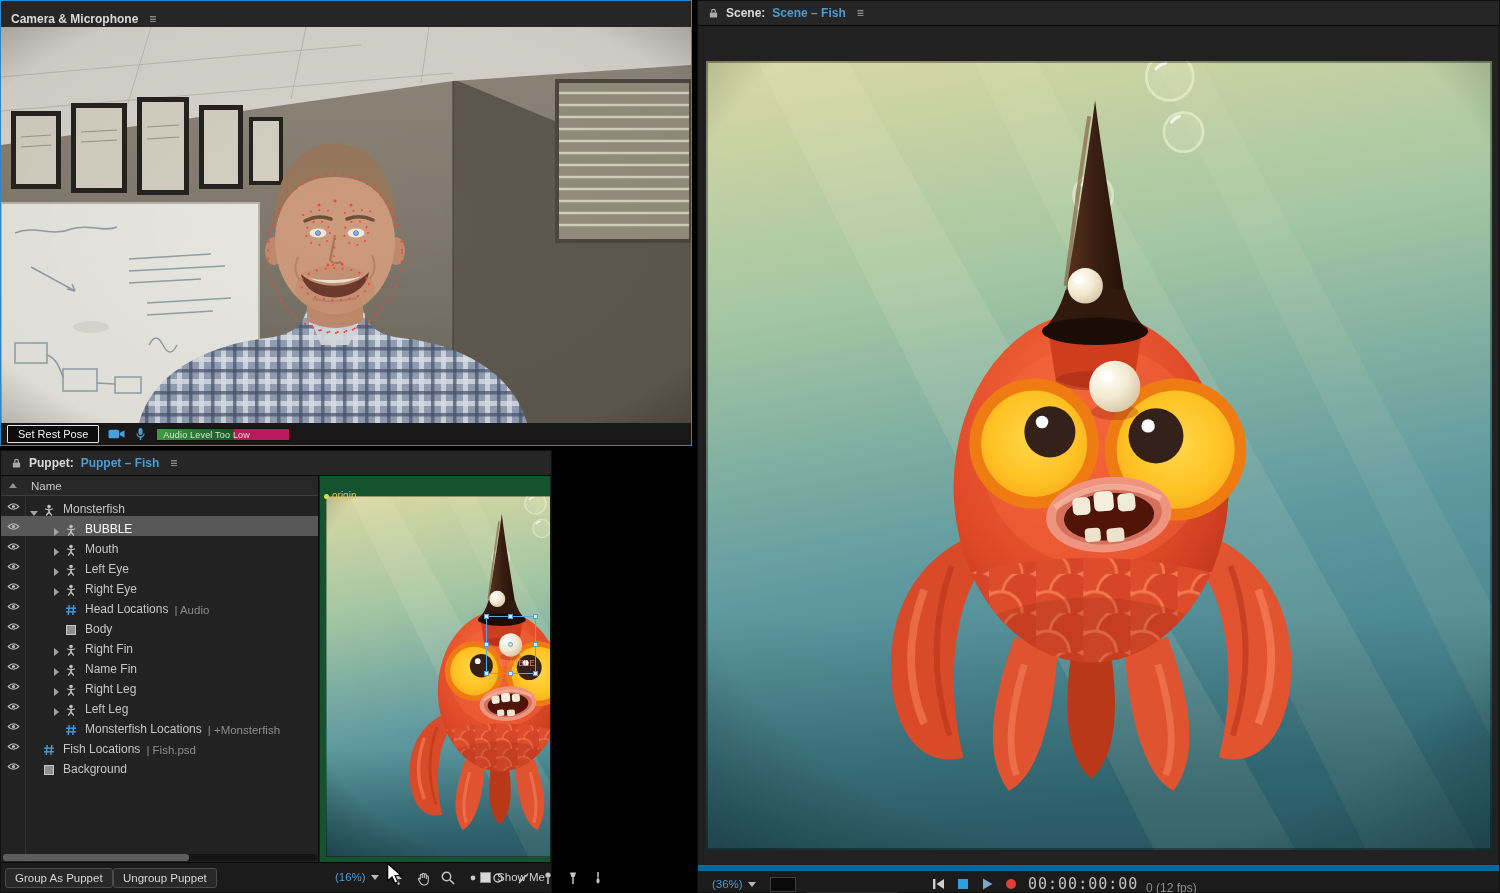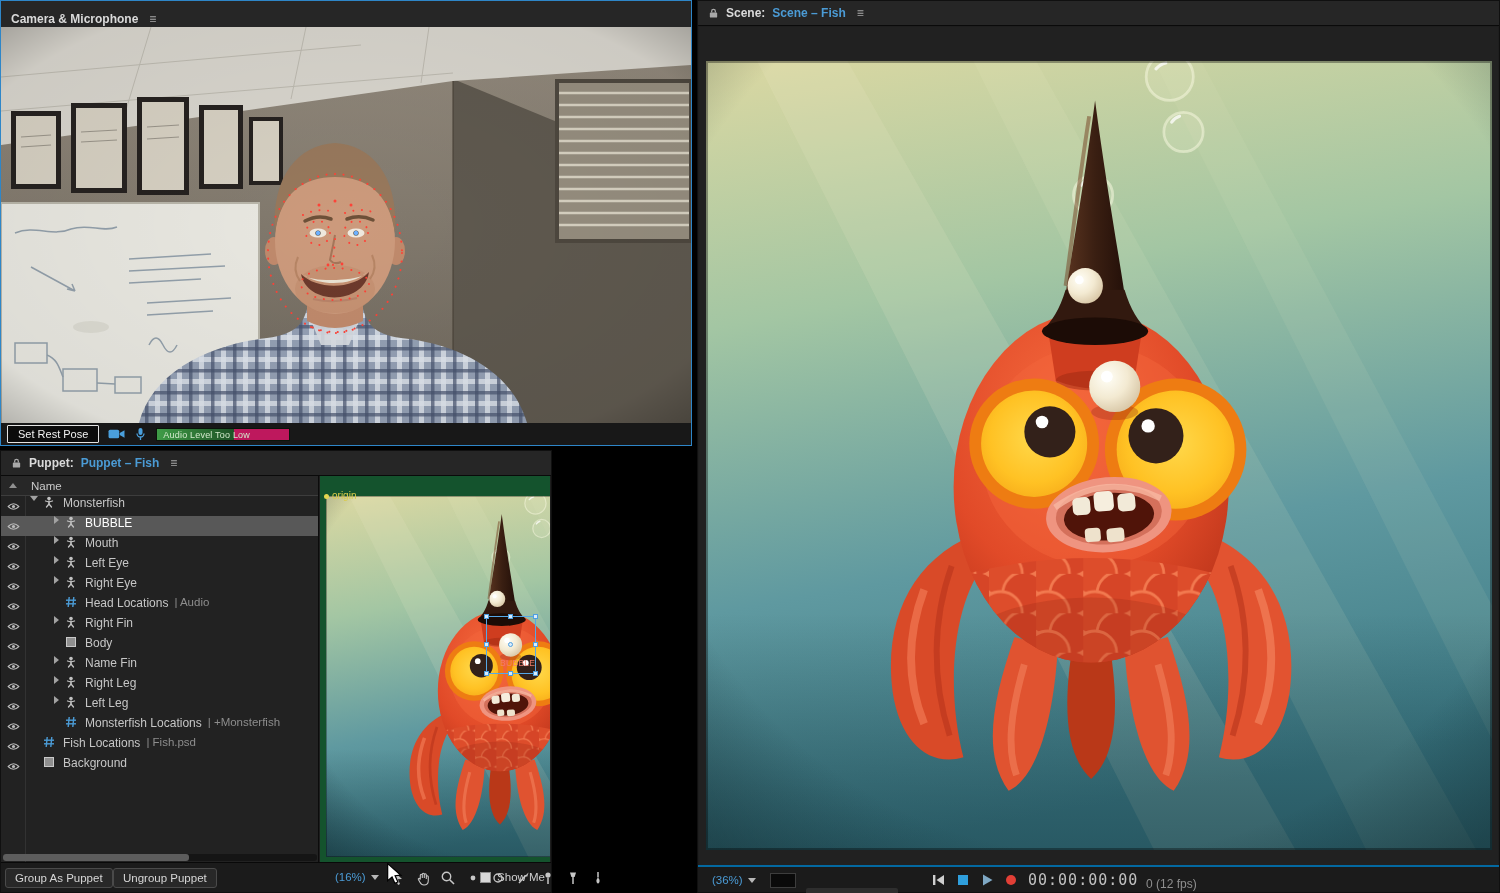--- a/index.html
+++ b/index.html
@@ -20,21 +20,21 @@
 #rest-pose{height:18px;padding:0 10px;background:#0c0c0c;border:1px solid #e3e3e3;border-radius:1px;color:#f1f1f1;font-size:11px;display:flex;align-items:center;cursor:pointer}
 .cf-ic{width:17px;height:14px;color:#4a9fdc}
 #meter{position:relative;width:134px;height:13px;background:#be185d;border:1px solid #0b150b}
 #meter .fill{position:absolute;left:0;top:0;bottom:0;width:58%;background:linear-gradient(90deg,#3f9c47,#1d5226)}
 #meter .mtext{position:absolute;left:6px;top:1px;line-height:10px;font-size:9px;color:#d2e9cc;letter-spacing:.2px;white-space:nowrap}
 #tree{position:absolute;left:0;top:25px;width:318px;bottom:30px;background:#222;border-right:1px solid #0c0c0c;overflow:hidden}
 #tree .gutline{position:absolute;left:24px;top:0;bottom:0;width:1px;background:#323232}
 #name-header{position:relative;height:20px;background:#272727;border-bottom:1px solid #3d3d3d;display:flex;align-items:center;font-size:11.5px;color:#c9c9c9;z-index:1}
 #name-header .upt{width:0;height:0;border-left:4px solid transparent;border-right:4px solid transparent;border-bottom:5px solid #909090;margin:0 8px}
 #name-header .nh-label{margin-left:6px}
-.trow{position:relative;height:20px;display:flex;align-items:flex-start;font-size:12px;color:#c6c6c6;z-index:1}
+.trow{position:relative;height:20px;display:flex;align-items:flex-end;font-size:12px;color:#c6c6c6;z-index:1}
 .trow.sel{background:#585858;color:#fff}
 .gut{flex:0 0 24px;width:24px;height:100%;display:flex;align-items:center;justify-content:center}
 .ic-eye{width:13px;height:9px;color:#b9b9b9}
 .disc{flex:0 0 18px;display:flex;align-items:center;justify-content:center}
 .tri-r{width:0;height:0;border-top:4px solid transparent;border-bottom:4px solid transparent;border-left:5.5px solid #a2a2a2}
 .tri-d{width:0;height:0;border-left:4px solid transparent;border-right:4px solid transparent;border-top:5.5px solid #a2a2a2}
 .licon{flex:0 0 17px;display:flex;align-items:center}
 .licon svg{width:12px;height:12px}
 .ic-puppet{color:#c2c2c2}.ic-hash{color:#4b9bd5}
 .lbl{margin-left:3px;white-space:nowrap}
@@ -57,21 +57,21 @@
 #p-zoom{left:334px;top:8px}
 .dda{width:0;height:0;border-left:4px solid transparent;border-right:4px solid transparent;border-top:5px solid #b8b8b8}
 #tools{position:absolute;left:388px;top:6px;display:flex;gap:7px}
 .tool{width:18px;height:18px;display:flex;align-items:center;justify-content:center;cursor:pointer}
 .tool svg{width:16px;height:16px}
 #showme{position:absolute;right:6px;top:8px;display:flex;align-items:center;gap:6px;font-size:11.5px;color:#cfcfcf}
 #showme .cb{width:11px;height:11px;background:#d8d8d8;border:1px solid #8f8f8f;cursor:pointer}
 #cursor{position:absolute;left:384px;top:0;width:20px;height:22px;z-index:20;pointer-events:none}
 #scene-content{position:absolute;left:1px;top:26px;right:1px;bottom:27px;background:#212121}
 #sc-art{position:absolute;left:7px;top:34px;width:786px;height:789px}
-#s-footer{position:absolute;left:0;bottom:0;width:100%;height:27px;background:#1b1b1b;border-top:2px solid #0369a1}
+#s-footer{position:absolute;left:0;bottom:0;width:100%;height:27px;background:#1b1b1b;border-top:6px solid #0369a1}
 #s-zoom{left:14px;top:7px}
 #swatch{position:absolute;left:72px;top:6px;width:26px;height:15px;background:#0a0a0a;border:1px solid #3d3d3d;cursor:pointer}
 #refresh{position:absolute;left:108px;top:21px;width:92px;height:19px;background:#2e2e2e;border-radius:2px;display:flex;align-items:center;justify-content:center;font-size:11.5px;color:#d2d2d2;cursor:pointer}
 #transport{position:absolute;left:233px;top:5px;display:flex;gap:8px}
 .tic{width:16px;height:16px;cursor:pointer}
 #timecode{position:absolute;left:330px;top:4px;font-family:"DejaVu Sans Mono",monospace;font-size:15px;color:#c2c2c2;letter-spacing:1px}
 #fpsinfo{position:absolute;left:448px;top:10px;font-size:12px;color:#8f8f8f}
 .hidden-defs{position:absolute;width:0;height:0;overflow:hidden}
 </style>
 </head>
@@ -514,44 +514,44 @@
           <span class="lbl">Head Locations</span>
           <span class="sfx">| Audio</span>
         </div>
         <div class="trow">
           <span class="gut">
             <svg class="ic-eye" viewBox="0 0 14 10">
               <use href="#i-eye"></use>
             </svg>
           </span>
           <span style="width:22px;flex:0 0 auto"></span>
-          <span class="disc">
-            <span class="tri-r"></span>
-          </span>
-          <span class="licon">
-            <svg class="ic-puppet" viewBox="0 0 12 12">
-              <use href="#i-puppet"></use>
-            </svg>
-          </span>
-          <span class="lbl">Right Fin</span>
-        </div>
-        <div class="trow">
-          <span class="gut">
-            <svg class="ic-eye" viewBox="0 0 14 10">
-              <use href="#i-eye"></use>
-            </svg>
-          </span>
-          <span style="width:22px;flex:0 0 auto"></span>
           <span class="disc"></span>
           <span class="licon">
             <svg class="ic-square" viewBox="0 0 12 12">
               <use href="#i-square"></use>
             </svg>
           </span>
           <span class="lbl">Body</span>
+        </div>
+        <div class="trow">
+          <span class="gut">
+            <svg class="ic-eye" viewBox="0 0 14 10">
+              <use href="#i-eye"></use>
+            </svg>
+          </span>
+          <span style="width:22px;flex:0 0 auto"></span>
+          <span class="disc">
+            <span class="tri-r"></span>
+          </span>
+          <span class="licon">
+            <svg class="ic-puppet" viewBox="0 0 12 12">
+              <use href="#i-puppet"></use>
+            </svg>
+          </span>
+          <span class="lbl">Right Fin</span>
         </div>
         <div class="trow">
           <span class="gut">
             <svg class="ic-eye" viewBox="0 0 14 10">
               <use href="#i-eye"></use>
             </svg>
           </span>
           <span style="width:22px;flex:0 0 auto"></span>
           <span class="disc">
             <span class="tri-r"></span>

